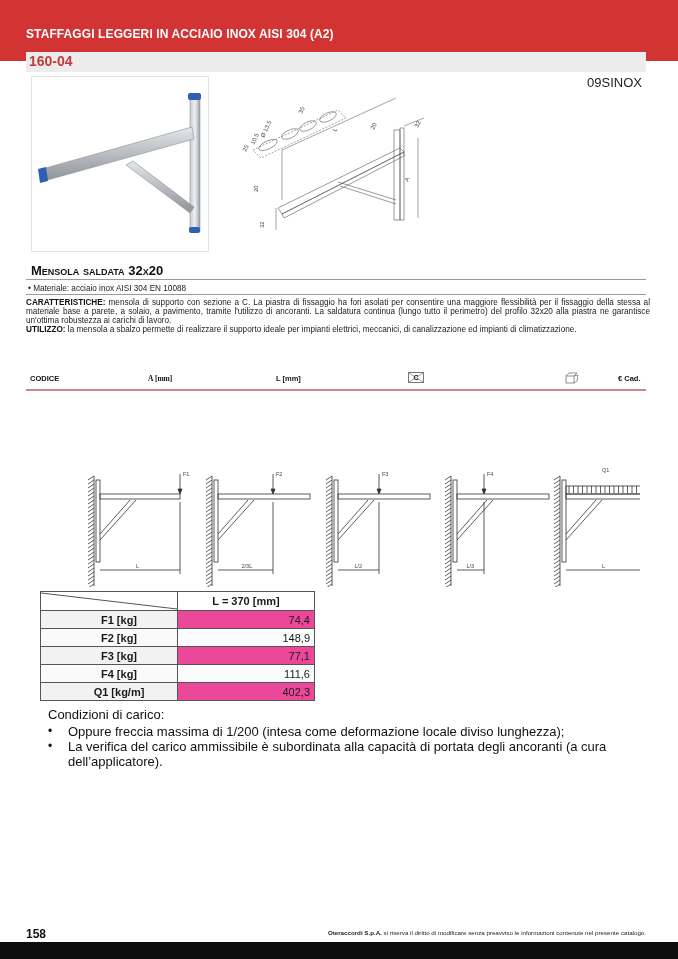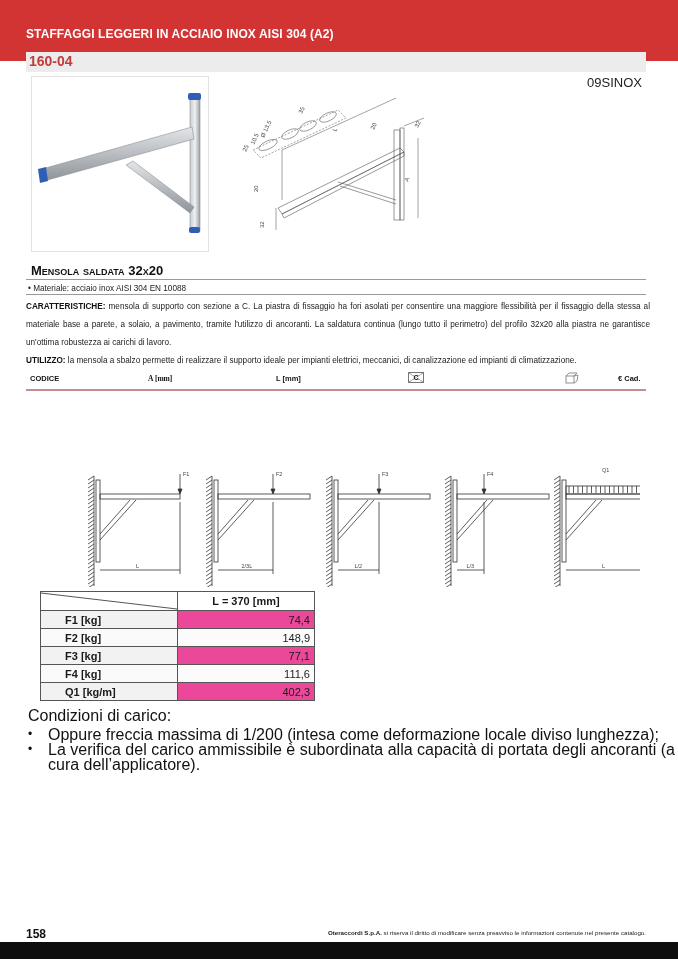--- a/index.html
+++ b/index.html
@@ -13,42 +13,42 @@
     .code-bar .code { position: absolute; left: 3px; top: 1px; font-size: 14px; font-weight: bold; color: #c23a3a; }
 
     .series-code { position: absolute; right: 36px; top: 75px; font-size: 13px; color: #222; }
 
     .photo-box { position: absolute; left: 31px; top: 76px; width: 178px; height: 176px; border: 1px solid #e2e2e2; background: #fff; }
     .drawing { position: absolute; left: 228px; top: 90px; width: 205px; height: 148px; }
 
     .product-title { position: absolute; left: 31px; top: 263px; font-size: 13px; font-weight: bold; color: #111; font-variant: small-caps; }
     .rule { position: absolute; left: 26px; width: 620px; height: 1px; background: #9a9a9a; }
     .material { position: absolute; left: 28px; top: 284px; font-size: 8.2px; color: #222; }
-    .desc { position: absolute; left: 26px; top: 298px; width: 624px; font-size: 8.2px; line-height: 18px; color: #222; text-align: justify; }
+    .desc { position: absolute; left: 26px; top: 298px; width: 624px; font-size: 8.2px; line-height: 9px; color: #222; text-align: justify; }
     .desc b { color: #111; }
 
     .spec-table { position: absolute; left: 26px; top: 372px; width: 624px; font-size: 7.5px; }
     .spec-head, .spec-row { position: relative; height: 14px; }
     .spec-head span, .spec-row span { position: absolute; top: 2px; }
     .spec-head span { font-weight: bold; color: #111; }
     .spec-rule { height: 2px; background: #c98a8d; width: 620px; margin: 3px 0 2px 0; }
     .c-icon { display: inline-block; width: 16px; height: 11px; border: 1px solid #777; position: relative; font-size: 7px; font-weight: bold; text-align: center; line-height: 10px; color: #111; background: linear-gradient(to bottom right, transparent 46%, #aaa 48%, #aaa 52%, transparent 54%), linear-gradient(to top right, transparent 46%, #aaa 48%, #aaa 52%, transparent 54%); }
 
     .load-diagrams { position: absolute; left: 80px; top: 462px; width: 560px; height: 125px; }
 
     .load-table { position: absolute; left: 40px; top: 591px; border-collapse: collapse; font-family: "Liberation Sans", sans-serif; font-size: 11px; }
     .load-table td { border: 1px solid #555; height: 18px; padding: 0 4px; }
-    .load-table .lbl { width: 136px; text-align: left; font-weight: bold; background: #f2f2f2; padding-left: 24px; }
+    .load-table .lbl { width: 136px; text-align: center; font-weight: bold; background: #f2f2f2; padding-left: 24px; }
     .load-table tr:nth-child(odd) .lbl { background: #fafafa; }
     .load-table .val { width: 137px; text-align: right; background: #ec4899; }
     .load-table tr:nth-child(odd) .val { background: #fbfbfb; }
     .load-table .corner { position: relative; background: #fff; }
     .load-table .hdr { text-align: center; font-weight: bold; background: #fff; }
 
-    .conditions { position: absolute; left: 28px; top: 707px; font-size: 16px; color: #111; }
+    .conditions { position: absolute; left: 48px; top: 707px; font-size: 13px; color: #111; }
     .conditions .head { margin-bottom: 2px; }
     .conditions ul { list-style: none; }
     .conditions li { position: relative; padding-left: 20px; line-height: 15px; }
     .conditions li::before { content: "•"; position: absolute; left: 0; top: 0; font-size: 12px; }
 
     .page-num { position: absolute; left: 26px; top: 927px; font-size: 12px; font-weight: bold; color: #111; }
     .disclaimer { position: absolute; right: 32px; top: 929px; font-size: 6.2px; color: #222; }
     .disclaimer b { font-weight: bold; }
     .bottom-band { position: absolute; left: 0; top: 942px; width: 678px; height: 17px; background: #0e0e0e; }
   </style>

